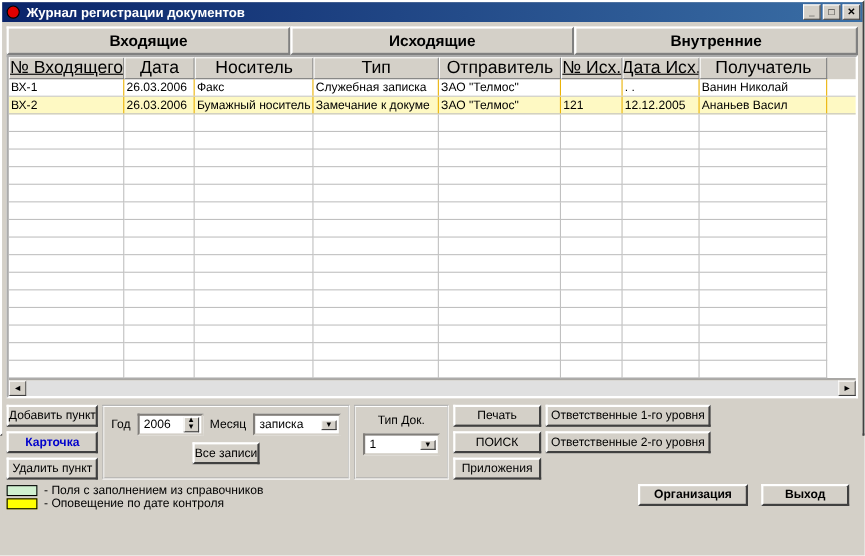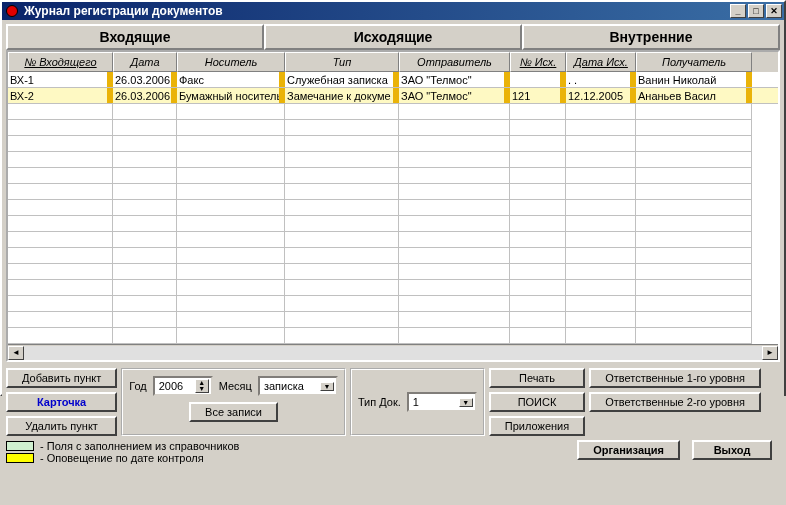--- a/index.html
+++ b/index.html
@@ -98,44 +98,43 @@
 .grid-head {
   display: flex;
   background: #d4d0c8;
   height: 20px;
   flex-shrink: 0;
 }
 .grid-head .gh {
   border: 1px solid #808080;
   border-top-color: #fff;
   border-left-color: #fff;
-  font-size: 11px;
+  font-size: 16px;
   display: flex;
   align-items: center;
   justify-content: center;
   padding: 0 4px;
   overflow: hidden;
   white-space: nowrap;
   text-decoration: underline;
-  font-style: italic;
 }
 .grid-head .gh.noU { text-decoration: none; }
 .grid-body {
   flex: 1;
   overflow: hidden;
   position: relative;
 }
 .grid-row {
   display: flex;
   height: 16px;
   border-bottom: 1px solid #c0c0c0;
 }
 .grid-row.yellow { background: #fef9c3; }
 .grid-row .gc {
-  border-right: 6px solid #eab308;
+  border-right: 1px solid #eab308;
   font-size: 11px;
   padding: 0 2px;
   overflow: hidden;
   white-space: nowrap;
   display: flex;
   align-items: center;
 }
 .grid-empty {
   display: flex;
   height: 16px;
@@ -177,21 +176,21 @@
   align-items: center;
   gap: 6px;
   flex-wrap: wrap;
 }
 .btn {
   background: #d4d0c8;
   border: 2px solid #fff;
   border-right-color: #404040;
   border-bottom-color: #404040;
   font-size: 11px;
-  padding: 2px 14px;
+  padding: 2px 0;
   cursor: pointer;
   white-space: nowrap;
   text-align: center;
 }
 .btn.blue { color: #0000cc; font-weight: bold; }
 .btn.wide { min-width: 150px; }
 .spin, .combo {
   background: #fff;
   border: 2px inset #d4d0c8;
   font-size: 11px;
@@ -456,21 +455,21 @@
           </div>
           <span>Месяц</span>
           <div class="combo" style="width:80px">
             <span>записка</span>
             <div class="arrow">▼</div>
           </div>
         </div>
         <div class="btn" style="align-self:center">Все записи</div>
       </div>
 
-      <div class="panel" style="flex-direction:row;align-items:center">
+      <div class="panel" style="flex-direction:column;align-items:center">
         <span>Тип Док.</span>
         <div class="combo" style="width:70px">
           <span>1</span>
           <div class="arrow">▼</div>
         </div>
       </div>
 
       <div class="btn-col">
         <div class="btn" style="min-width:80px">Печать</div>
         <div class="btn" style="min-width:80px">ПОИСК</div>

